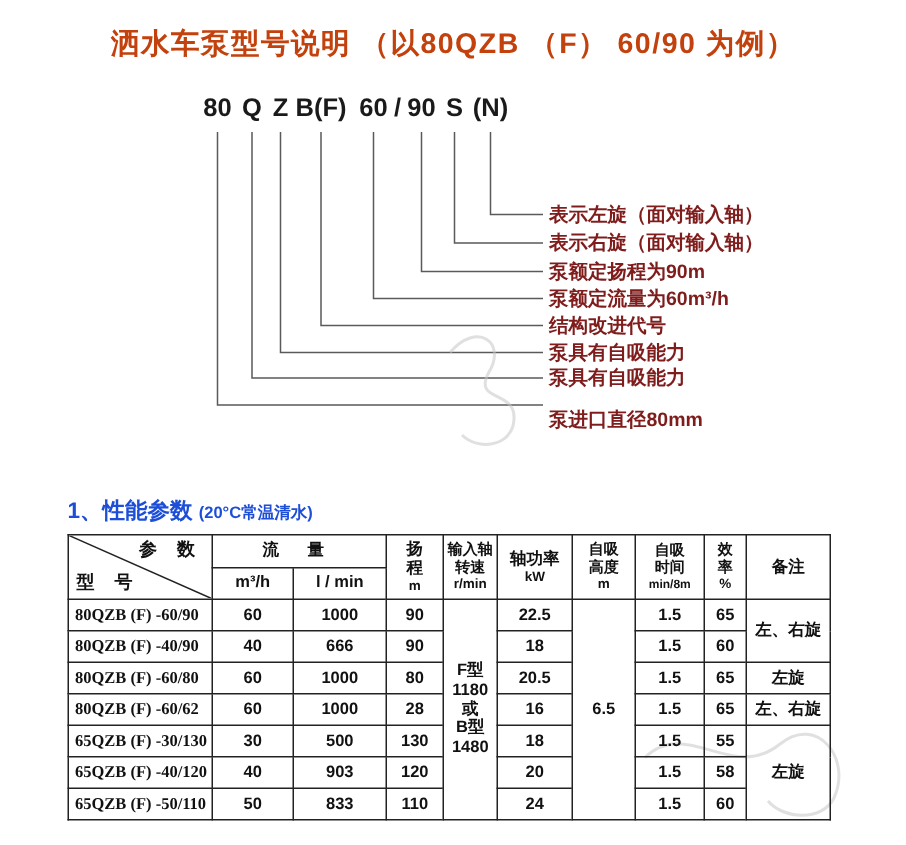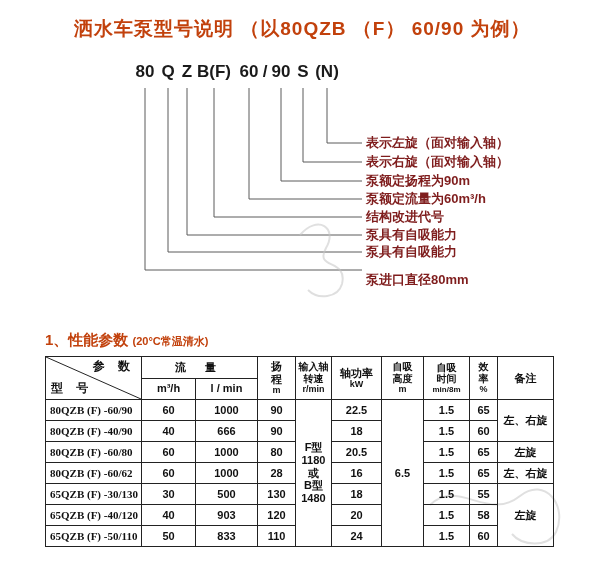--- a/index.html
+++ b/index.html
@@ -14,21 +14,21 @@
   .code-token{
     position:absolute;top:62px;transform:translateX(-50%);
     font-size:17px;font-weight:bold;white-space:nowrap;color:#1a1a1a;
   }
   .diagram-svg{position:absolute;left:0;top:0;pointer-events:none;}
   .code-label{
     position:absolute;left:366px;height:14px;line-height:14px;
     font-size:13px;font-weight:bold;white-space:nowrap;color:#7f1d1d;
   }
   .section-heading{
-    position:absolute;left:45px;top:331px;font-size:15px;font-weight:bold;color:#c2410c;
+    position:absolute;left:45px;top:331px;font-size:15px;font-weight:bold;color:#1d4ed8;
     white-space:nowrap;
   }
   .section-heading .note{font-size:11px;font-weight:bold;}
   table.spec{
     position:absolute;left:45px;top:356px;border-collapse:collapse;table-layout:fixed;
   }
   table.spec th,table.spec td{
     border:1px solid #222;padding:0;text-align:center;vertical-align:middle;
     font-size:11px;font-weight:bold;color:#111;line-height:1.15;
     overflow:hidden;

